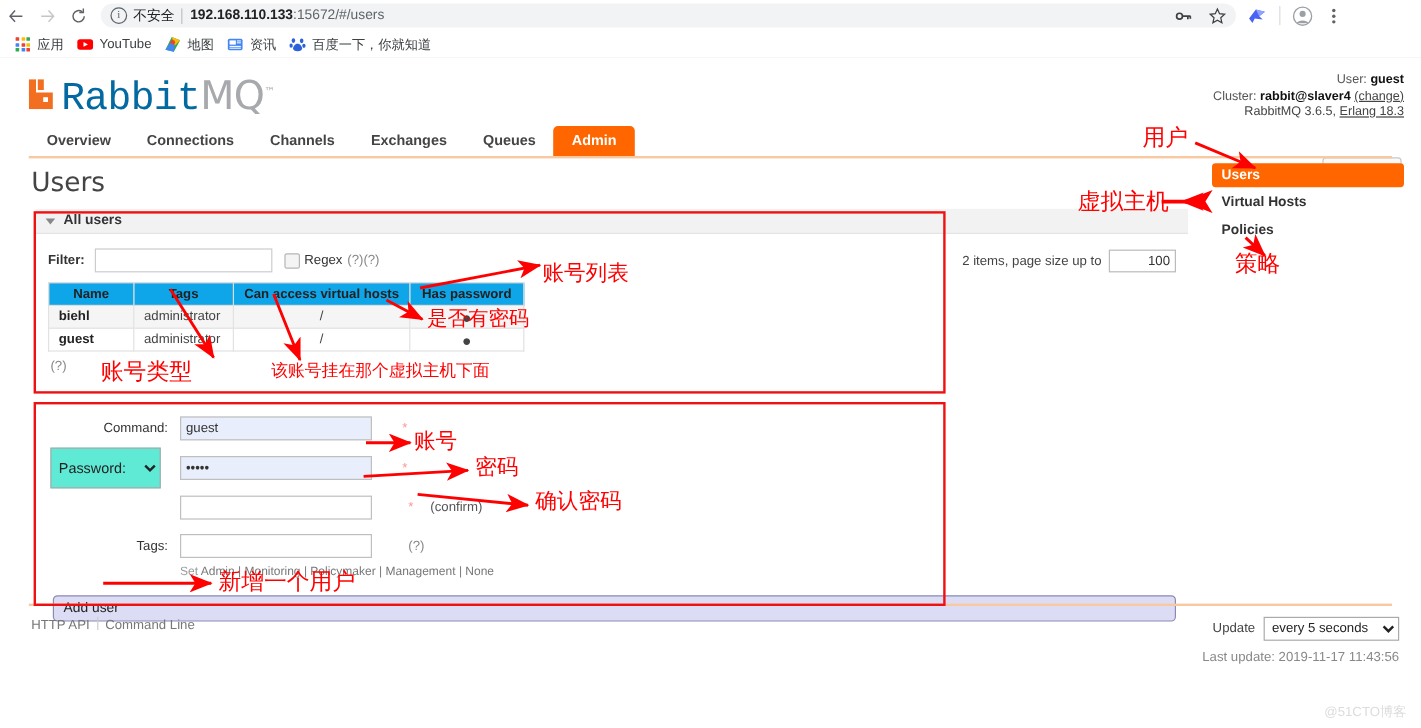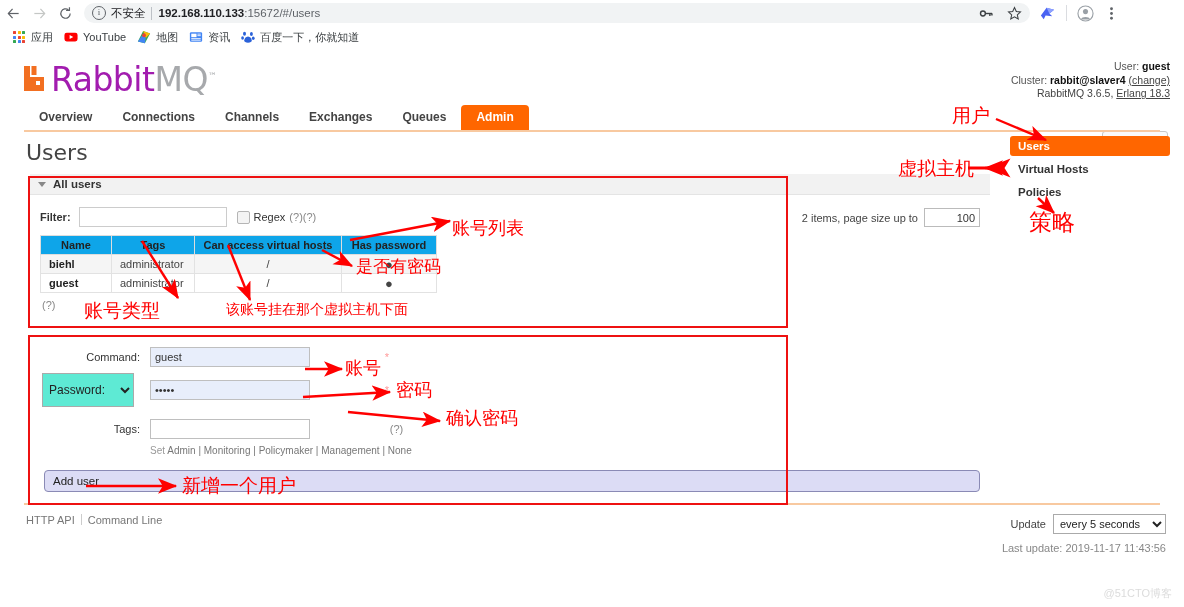--- a/index.html
+++ b/index.html
@@ -122,21 +122,21 @@
   
   #logo {
     position: absolute; left: 24px; top: 12px;
     display: flex; align-items: baseline;
   }
   #logo-mark { width: 24px; height: 25px; margin-right: 3px; position: relative; }
   #logo-text {
     font-size: 33px; font-weight: normal; letter-spacing: -0.5px;
     font-family: "DejaVu Sans", sans-serif;
   }
-  #logo-text .rabbit { color: #a21caf; }
+  #logo-text .rabbit { color: #0369a1; font-family: Liberation Mono, monospace; }
   #logo-text .mq { color: #a7a9ac; }
   #logo-tm { font-size: 9px; color: #a7a9ac; vertical-align: super; }
 
   
   #user-info {
     position: absolute; right: 14px; top: 12px;
     text-align: right;
     font-size: 10.5px; color: #444;
     line-height: 13.5px;
   }
@@ -627,20 +627,27 @@
               <option>Password:</option>
               <option>Password hash:</option>
             </select>
           </td>
           <td>
             <input class="finput filled" type="text" value="•••••" style="">
           </td>
           <td class="req">*</td>
         </tr>
         <tr>
+          <td></td>
+          <td>
+            <input class="finput plain" type="text" value="" style="">
+          </td>
+          <td><span class="req">*</span><span id="confirm-txt">(confirm)</span></td>
+        </tr>
+        <tr>
           <td class="form-label" style="padding-top:8px !important">Tags:</td>
           <td style="padding-top:8px !important">
             <input class="finput plain" type="text" value="" style="">
           </td>
           <td style="padding-top:8px !important"><span class="qmark" style="padding-left:5px">(?)</span></td>
         </tr>
         <tr>
           <td></td>
           <td colspan="2" id="tags-hint">
             <span class="set">Set</span>
@@ -710,21 +717,21 @@
 
     <line x1="303" y1="397" x2="390" y2="392" stroke="#ff0000" stroke-width="2.4" marker-end="url(#ah)"></line>
 
     <line x1="348" y1="412" x2="440" y2="421" stroke="#ff0000" stroke-width="2.4" marker-end="url(#ah)"></line>
 
     <line x1="86" y1="486" x2="176" y2="486" stroke="#ff0000" stroke-width="2.4" marker-end="url(#ah)"></line>
   </svg>
 
   <div class="anno-txt" style="left:952px; top:106px; font-size:19px;">用户</div>
   <div class="anno-txt" style="left:898px; top:159px; font-size:19px;">虚拟主机</div>
-  <div class="anno-txt" style="left:1029px; top:211px; font-size:23px;">策略</div>
+  <div class="anno-txt" style="left:1029px; top:211px; font-size:19px;">策略</div>
   <div class="anno-txt" style="left:452px; top:219px; font-size:18px;">账号列表</div>
   <div class="anno-txt" style="left:356px; top:258px; font-size:17px;">是否有密码</div>
   <div class="anno-txt" style="left:84px; top:301px; font-size:19px;">账号类型</div>
   <div class="anno-txt" style="left:226px; top:302px; font-size:14px;">该账号挂在那个虚拟主机下面</div>
   <div class="anno-txt" style="left:345px; top:359px; font-size:18px;">账号</div>
   <div class="anno-txt" style="left:396px; top:381px; font-size:18px;">密码</div>
   <div class="anno-txt" style="left:446px; top:409px; font-size:18px;">确认密码</div>
   <div class="anno-txt" style="left:182px; top:476px; font-size:19px;">新增一个用户</div>
 </div>
 

